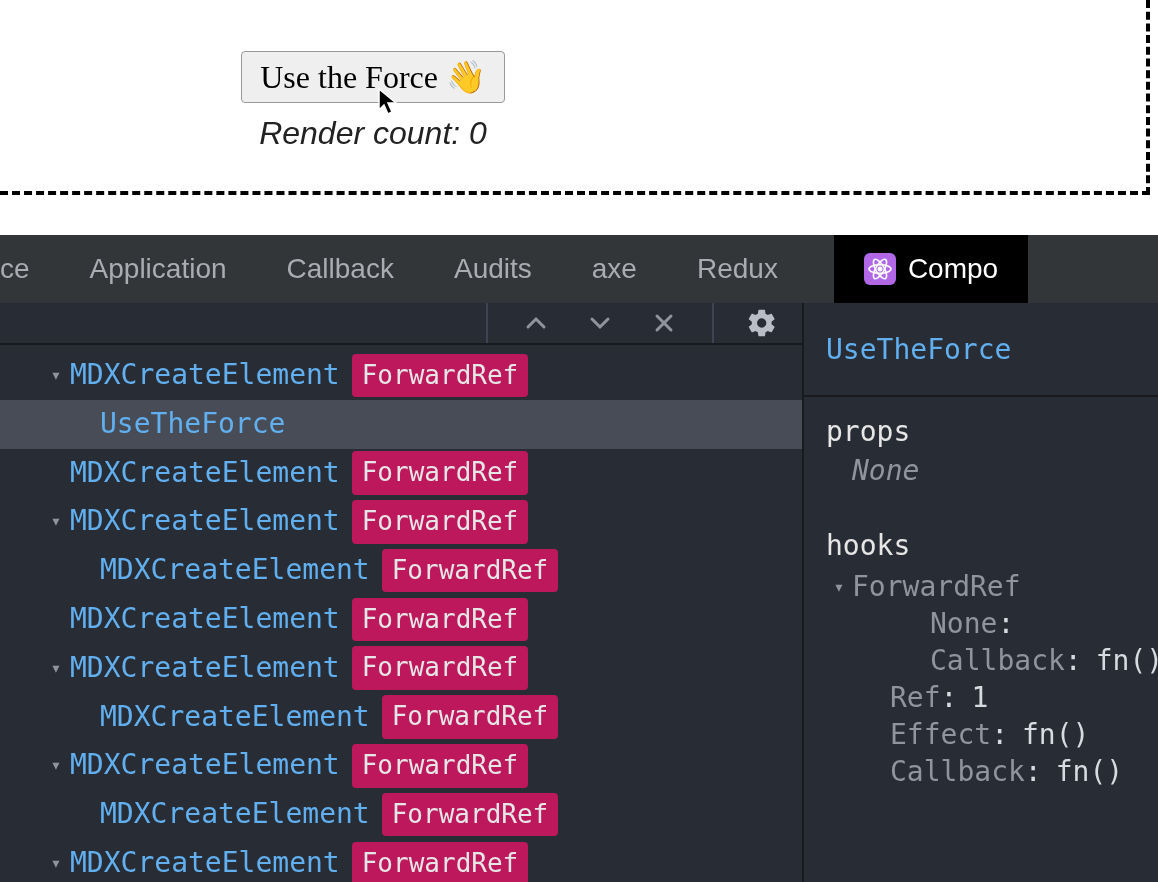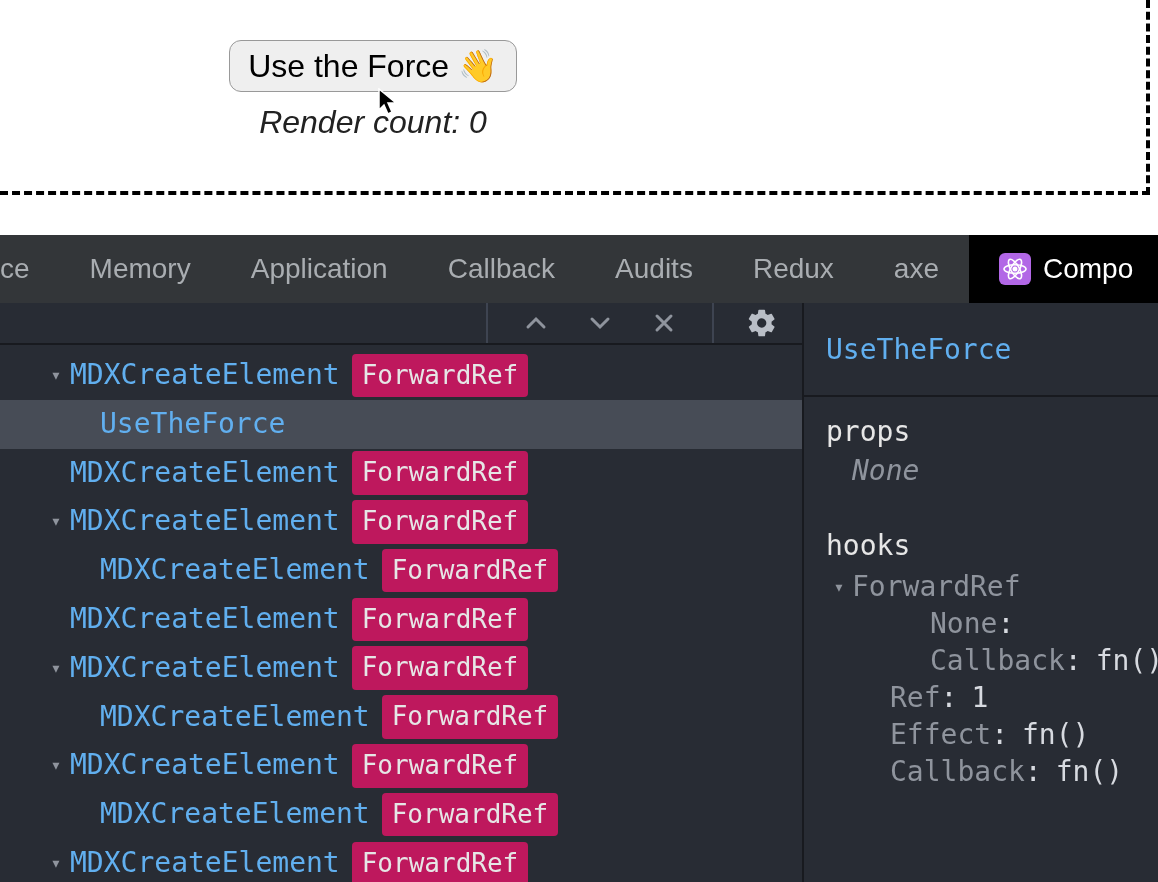--- a/index.html
+++ b/index.html
@@ -20,23 +20,24 @@
     text-align: center;
     position: relative;
     height: 195px;
   }
   .preview-inner { display: inline-block; text-align: center; margin-left: -400px; }
   .force-btn {
     font-size: 32px;
     padding: 6px 18px;
     background: #efefef;
     border: 1px solid #999;
-    border-radius: 12px;
+    border-radius: 4px;
     cursor: pointer;
-    font-family: Liberation Sans, sans-serif;
+    font-family: Liberation Serif, serif;
+    margin-top: 11px;
   }
   .cursor {
     position: absolute;
     left: 378px;
     top: 88px;
     pointer-events: none;
   }
   .render-count {
     font-size: 32px;
     margin-top: 12px;
@@ -60,20 +61,21 @@
     height: 100%;
     display: flex;
     align-items: center;
     cursor: pointer;
     white-space: nowrap;
   }
   .tab.partial-left { padding-left: 0; }
   .tab.active {
     background: #000;
     color: #fff;
+    margin-left: 26px;
   }
   .tab.active .react-icon { margin-right: 12px; }
 
   
   .devtools-body {
     display: flex;
     height: calc(100% - 195px - 40px - 68px);
     background: #282c34;
     color: #d7dae0;
     font-family: Menlo, Consolas, monospace;
@@ -180,26 +182,25 @@
   </div>
   <svg class="cursor" width="24" height="28" viewBox="0 0 24 28">
     <path d="M1 1 L1 22 L6 17 L10 26 L14 24 L10 15 L18 15 Z" fill="#000" stroke="#fff" stroke-width="1.5"></path>
   </svg>
 </div>
 
 <div class="gap"></div>
 
 <div class="tabs">
   <div class="tab partial-left">ce</div>
-  <div class="tab">Memory</div>
   <div class="tab">Application</div>
   <div class="tab">Callback</div>
   <div class="tab">Audits</div>
+  <div class="tab">axe</div>
   <div class="tab">Redux</div>
-  <div class="tab">axe</div>
   <div class="tab active">
     <svg class="react-icon" width="32" height="32" viewBox="0 0 32 32">
       <rect x="0" y="0" width="32" height="32" rx="6" fill="#b267e6"></rect>
       <circle cx="16" cy="16" r="2.5" fill="#fff"></circle>
       <g stroke="#fff" stroke-width="1.6" fill="none">
         <ellipse cx="16" cy="16" rx="11" ry="4.2"></ellipse>
         <ellipse cx="16" cy="16" rx="11" ry="4.2" transform="rotate(60 16 16)"></ellipse>
         <ellipse cx="16" cy="16" rx="11" ry="4.2" transform="rotate(120 16 16)"></ellipse>
       </g>
     </svg>

